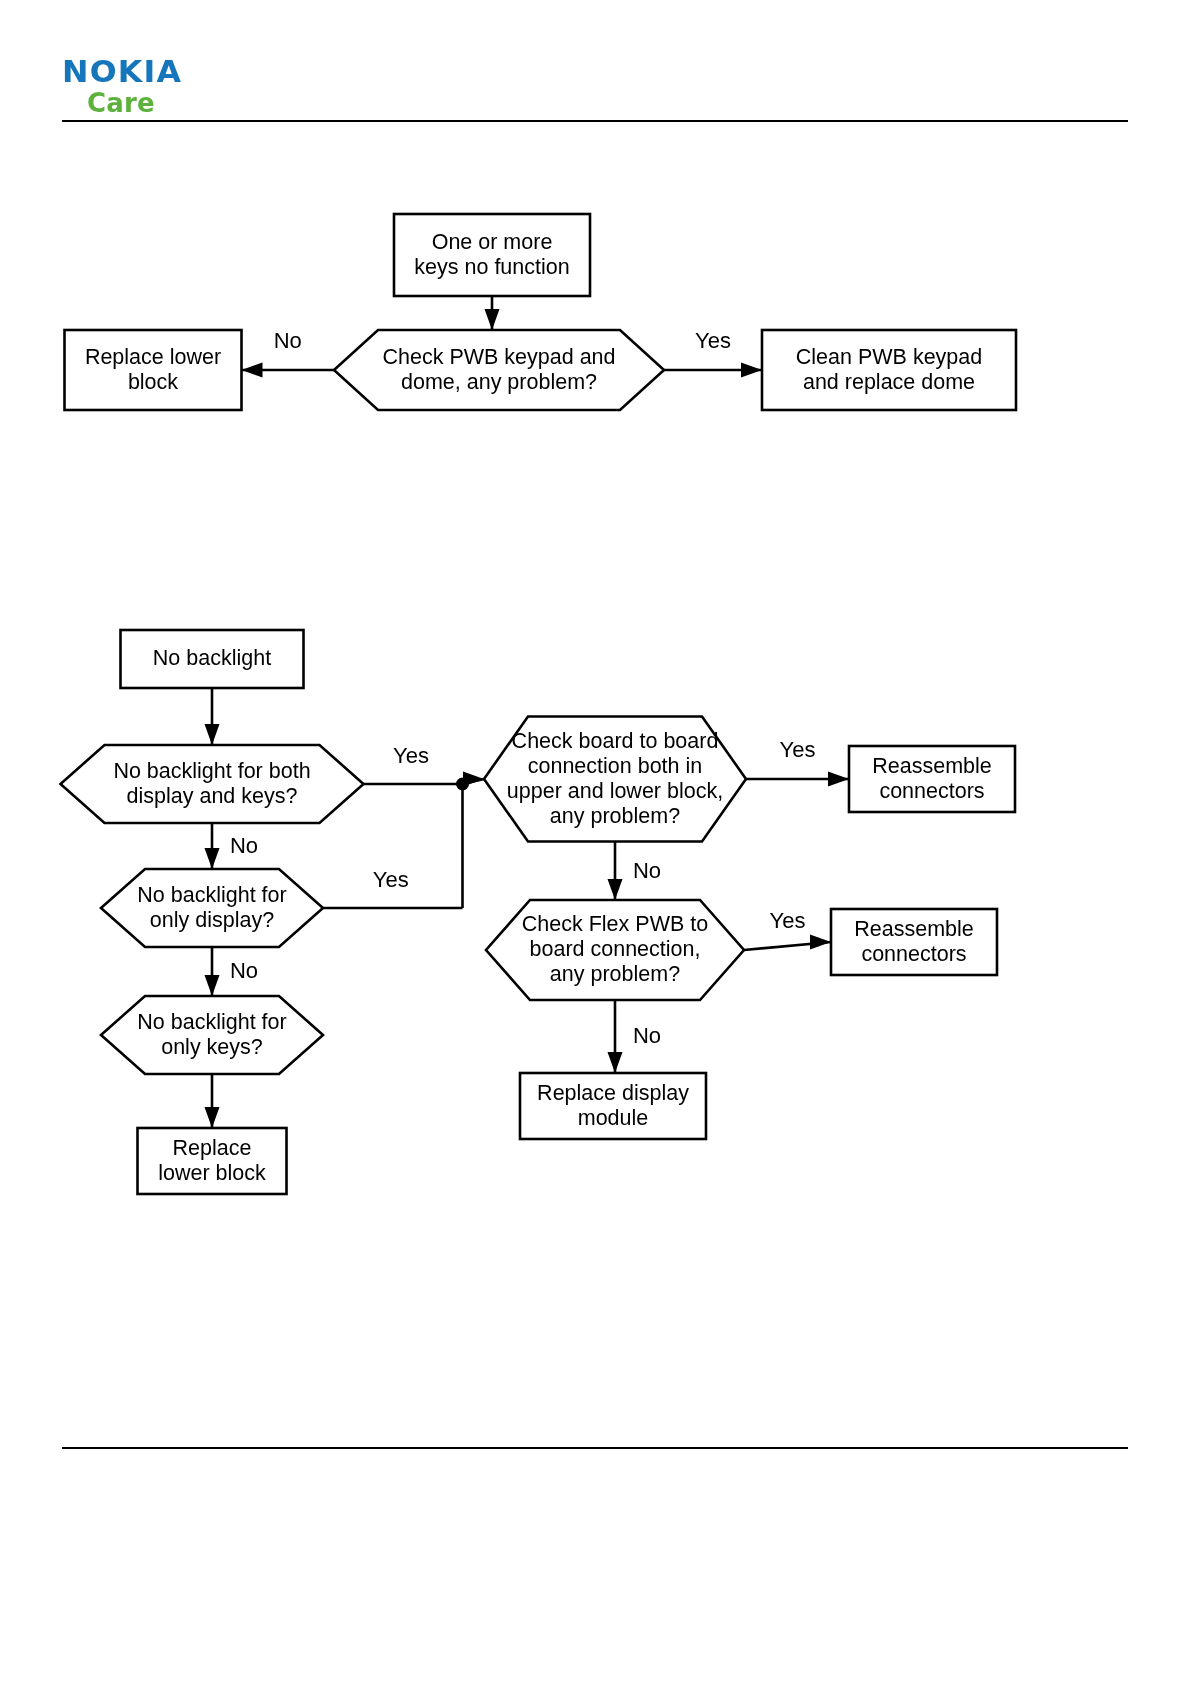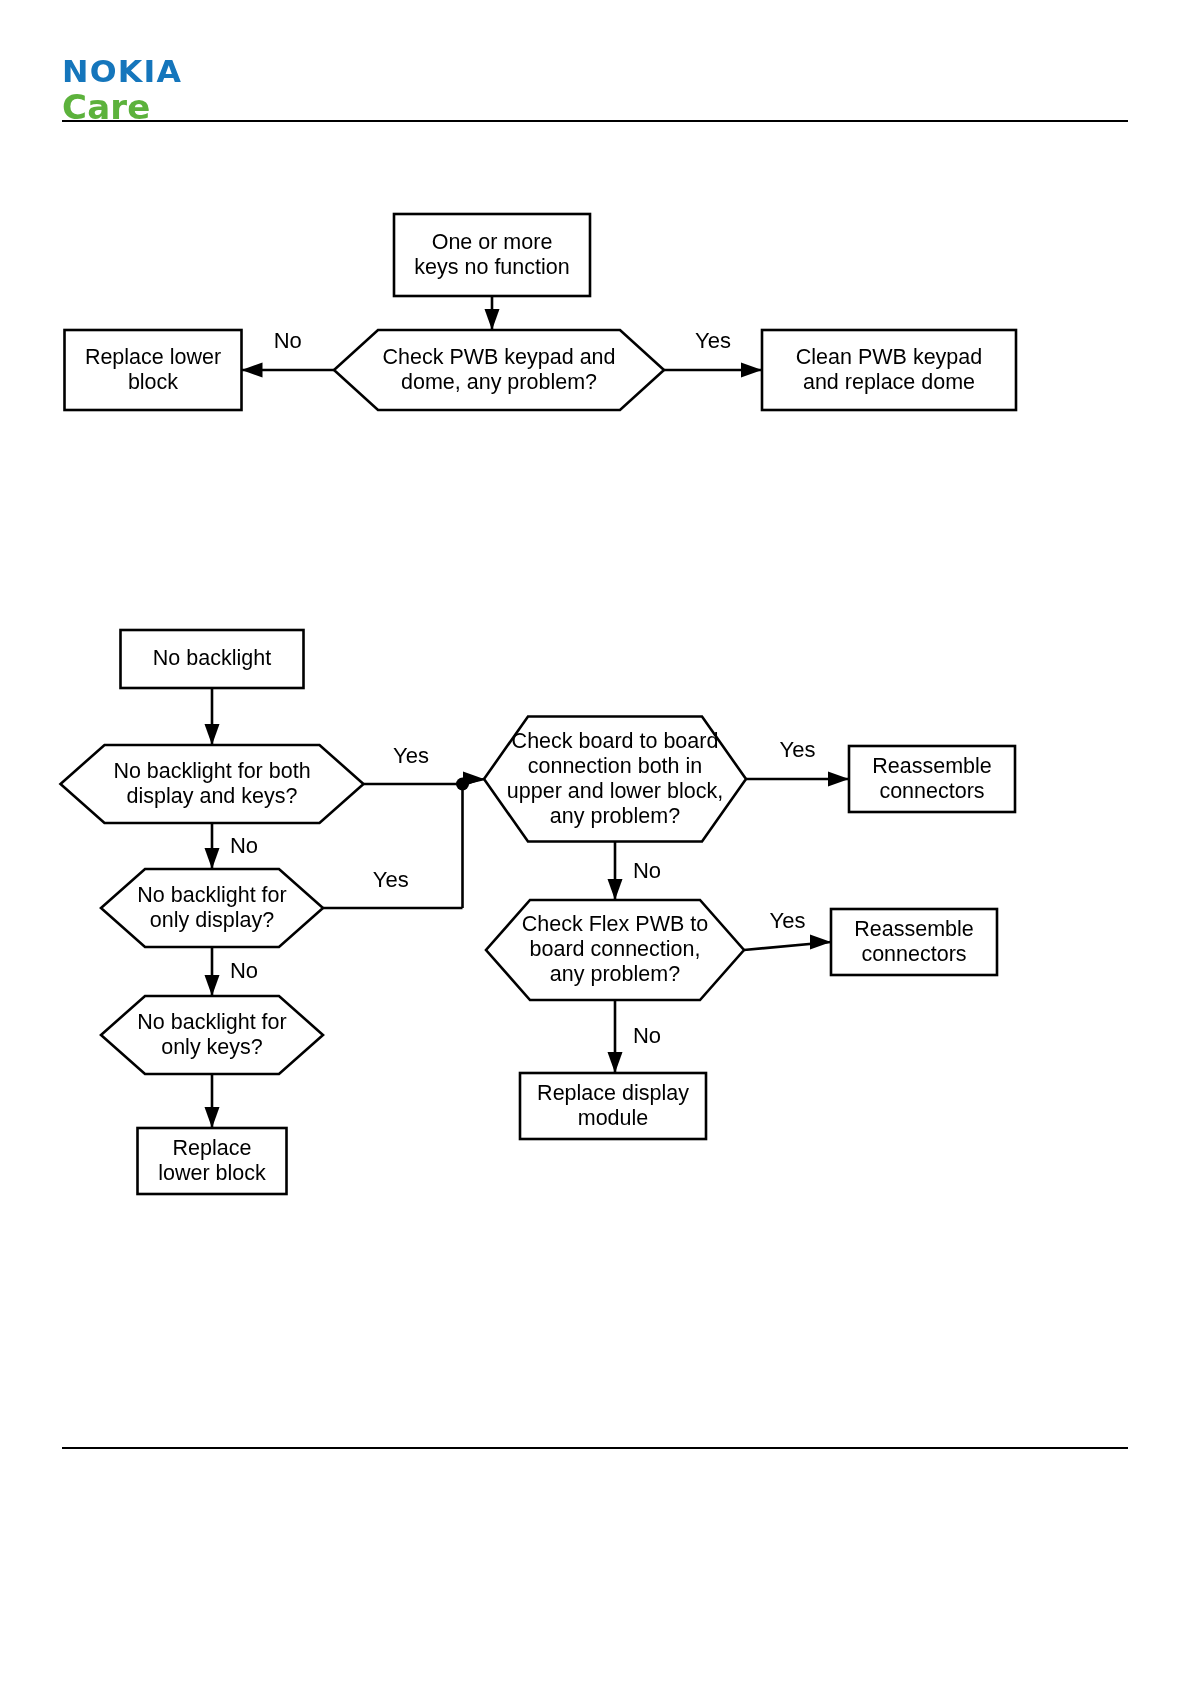--- a/index.html
+++ b/index.html
@@ -22,20 +22,21 @@
     width: 1191px;
     height: 1684px;
   }
   
   .header {
     position: absolute;
     left: 0;
     top: 0;
     width: 1191px;
     height: 130px;
+    text-align: center;
   }
   .logo {
     position: absolute;
     left: 62px;
     top: 56px;
     line-height: 1;
     user-select: none;
   }
   .logo-nokia {
     display: block;
@@ -44,21 +45,21 @@
     font-size: 31px;
     letter-spacing: 1.2px;
     color: #1576bc;
     transform: scaleX(1.02);
     transform-origin: left center;
   }
   .logo-care {
     display: block;
     font-family: "DejaVu Sans", sans-serif;
     font-weight: bold;
-    font-size: 34px;
+    font-size: 26px;
     letter-spacing: 0.2px;
     color: #5cb23c;
     margin-top: 3px;
   }
   .rule {
     position: absolute;
     left: 62px;
     width: 1066px;
     height: 0;
     border-top: 2px solid #000000;

